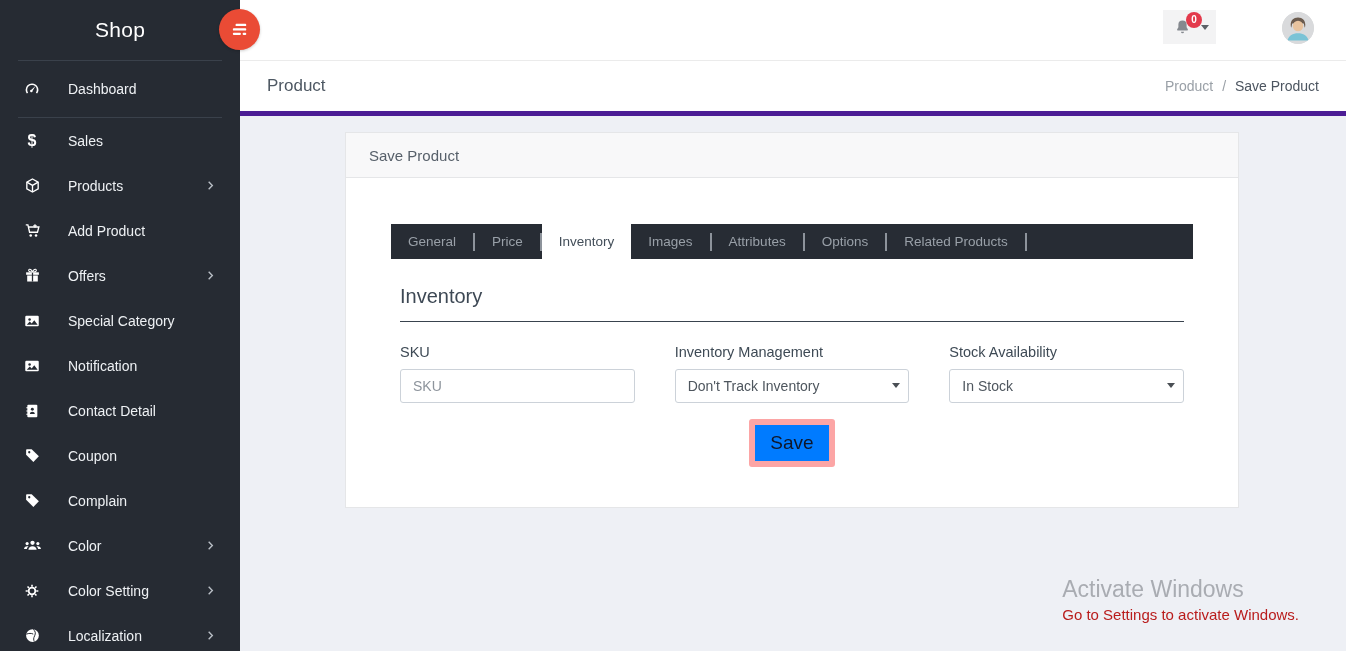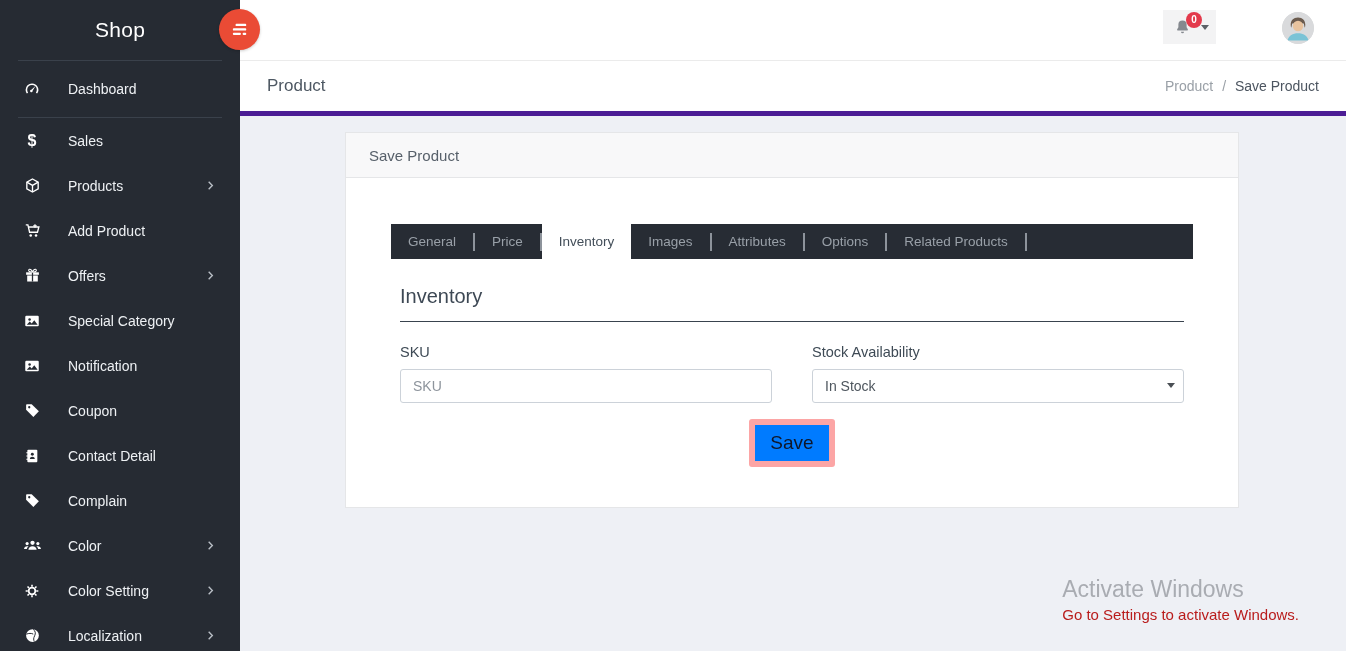--- a/index.html
+++ b/index.html
@@ -166,38 +166,38 @@
           <rect x="3" y="5" width="18" height="14" rx="1.5" fill="#fff"></rect>
           <circle cx="8.8" cy="10" r="1.7" fill="#262b33"></circle>
           <path d="M5 17l4-4.2 2.6 2.6 3.4-4.4 4.5 6z" fill="#262b33"></path>
         </svg>
     </span>
     <span class="sb-label">Notification</span>
   </div>
 
   <div class="sb-item">
     <span class="sb-icon">
-      <svg width="17" height="17" viewBox="0 0 24 24">
-          <path d="M3 4.2A1.2 1.2 0 0 1 4.2 3h6.6L21 13.2 13.2 21 3 10.8z" fill="#fff"></path>
-          <circle cx="7.4" cy="7.4" r="1.6" fill="#262b33"></circle>
-        </svg>
-    </span>
-    <span class="sb-label">Coupon</span>
-  </div>
-
-  <div class="sb-item">
-    <span class="sb-icon">
       <svg width="16" height="16" viewBox="0 0 24 24">
           <rect x="5" y="2.5" width="15" height="19" rx="1.5" fill="#fff"></rect>
           <path d="M3.5 7h3M3.5 12h3M3.5 17h3" stroke="#fff" stroke-width="1.6"></path>
           <circle cx="12.5" cy="9.5" r="2.2" fill="#262b33"></circle>
           <path d="M8.8 16.5c0-2.3 1.8-3.5 3.7-3.5s3.7 1.2 3.7 3.5z" fill="#262b33"></path>
         </svg>
     </span>
     <span class="sb-label">Contact Detail</span>
+  </div>
+
+  <div class="sb-item">
+    <span class="sb-icon">
+      <svg width="17" height="17" viewBox="0 0 24 24">
+          <path d="M3 4.2A1.2 1.2 0 0 1 4.2 3h6.6L21 13.2 13.2 21 3 10.8z" fill="#fff"></path>
+          <circle cx="7.4" cy="7.4" r="1.6" fill="#262b33"></circle>
+        </svg>
+    </span>
+    <span class="sb-label">Coupon</span>
   </div>
 
   <div class="sb-item">
     <span class="sb-icon">
       <svg width="17" height="17" viewBox="0 0 24 24">
           <path d="M3 4.2A1.2 1.2 0 0 1 4.2 3h6.6L21 13.2 13.2 21 3 10.8z" fill="#fff"></path>
           <circle cx="7.4" cy="7.4" r="1.6" fill="#262b33"></circle>
         </svg>
     </span>
     <span class="sb-label">Complain</span>
@@ -317,20 +317,29 @@
       </div>
 
       <div class="tab-content">
         <h2 class="section-title">Inventory</h2>
         <hr class="section-hr">
 
         <div class="form-row">
           <div class="form-group">
             <label class="form-label">SKU</label>
             <input class="text-input" type="text" placeholder="SKU" style="">
+          </div>
+          <div class="form-group">
+            <label class="form-label">Inventory Management</label>
+            <div class="select-wrap">
+              <select>
+                <option>Don't Track Inventory</option>
+              </select>
+              <span class="select-caret"></span>
+            </div>
           </div>
           <div class="form-group">
             <label class="form-label">Stock Availability</label>
             <div class="select-wrap">
               <select>
                 <option>In Stock</option>
               </select>
               <span class="select-caret"></span>
             </div>
           </div>

